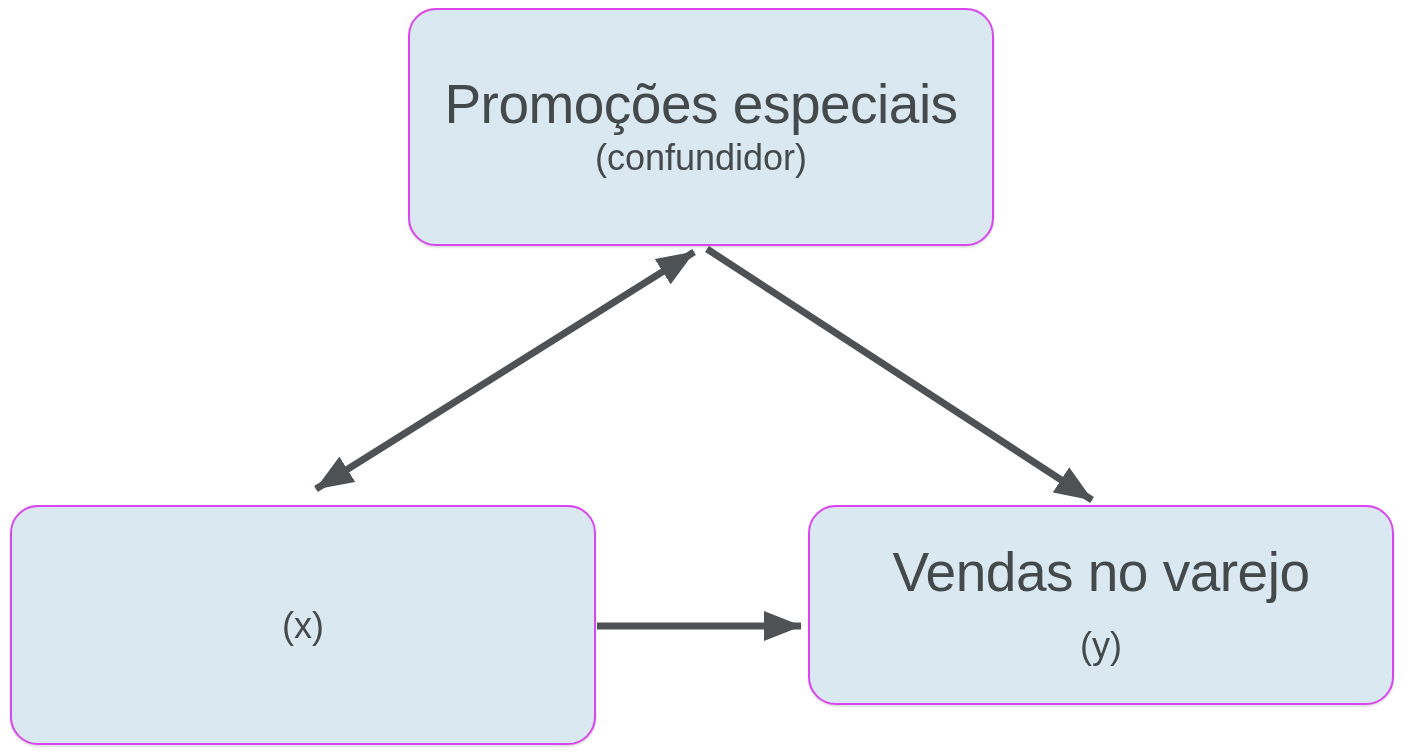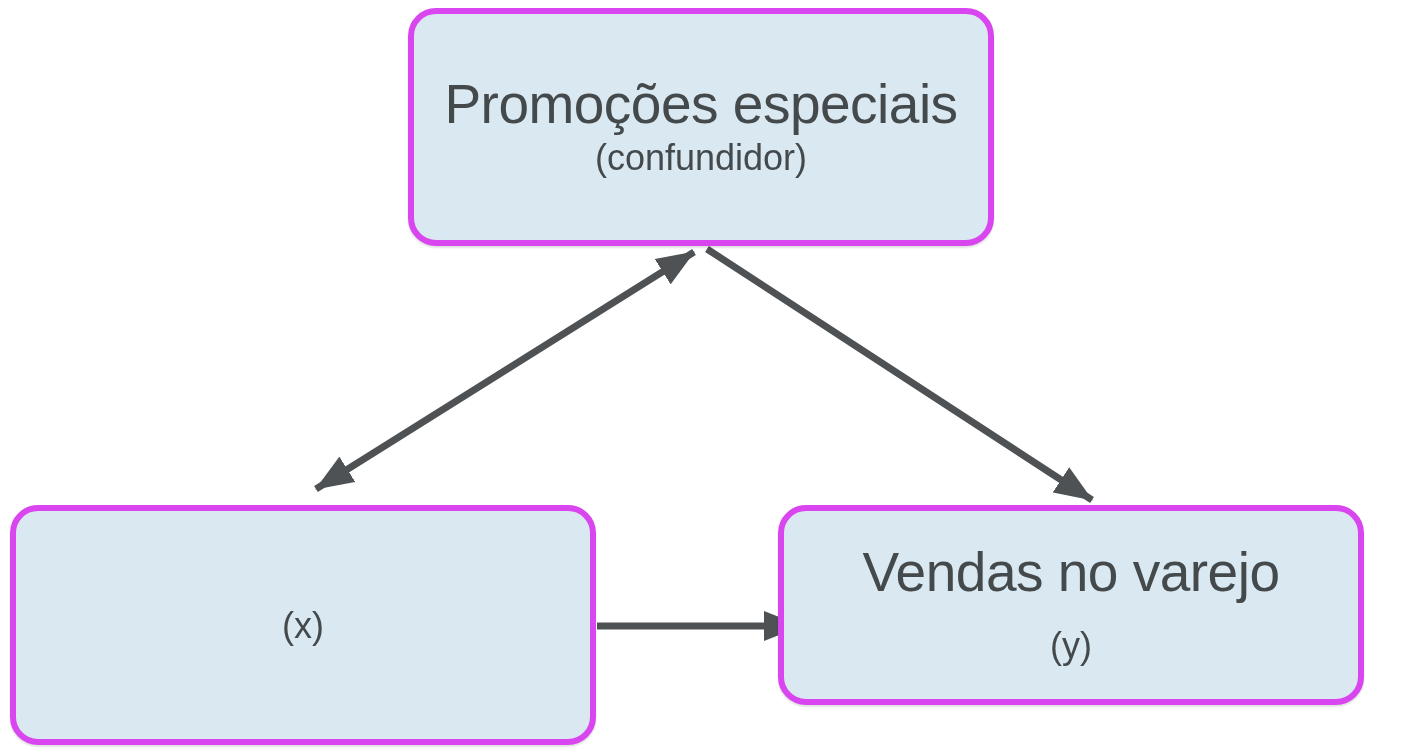--- a/index.html
+++ b/index.html
@@ -12,42 +12,42 @@
     width: 1408px;
     height: 752px;
     background: #ffffff;
     overflow: hidden;
     font-family: "Liberation Sans", "DejaVu Sans", sans-serif;
   }
   .node {
     position: absolute;
     box-sizing: border-box;
     background: #d9e8f1;
-    border: 6px solid #d946ef;
+    border: 2px solid #d946ef;
     border-radius: 28px;
     box-shadow: 0 2px 2px rgba(0,0,0,0.12);
     display: flex;
     flex-direction: column;
     align-items: center;
     justify-content: center;
     text-align: center;
     color: #44494c;
   }
   .node .title {
     font-size: 55px;
     line-height: 1.12;
     letter-spacing: -0.5px;
   }
   .node .subtitle {
     font-size: 36px;
     line-height: 1.25;
   }
   #node-confounder { left: 408px; top: 8px;   width: 586px; height: 238px; }
   #node-x          { left: 10px;  top: 505px; width: 586px; height: 240px; }
-  #node-y          { left: 778px; top: 505px; width: 586px; height: 200px; gap: 20px; }
+  #node-y          { left: 808px; top: 505px; width: 586px; height: 200px; gap: 20px; }
   .edges-layer {
     position: absolute;
     left: 0; top: 0;
     width: 1408px;
     height: 752px;
     pointer-events: none;
   }
 </style>
 </head>
 <body>

